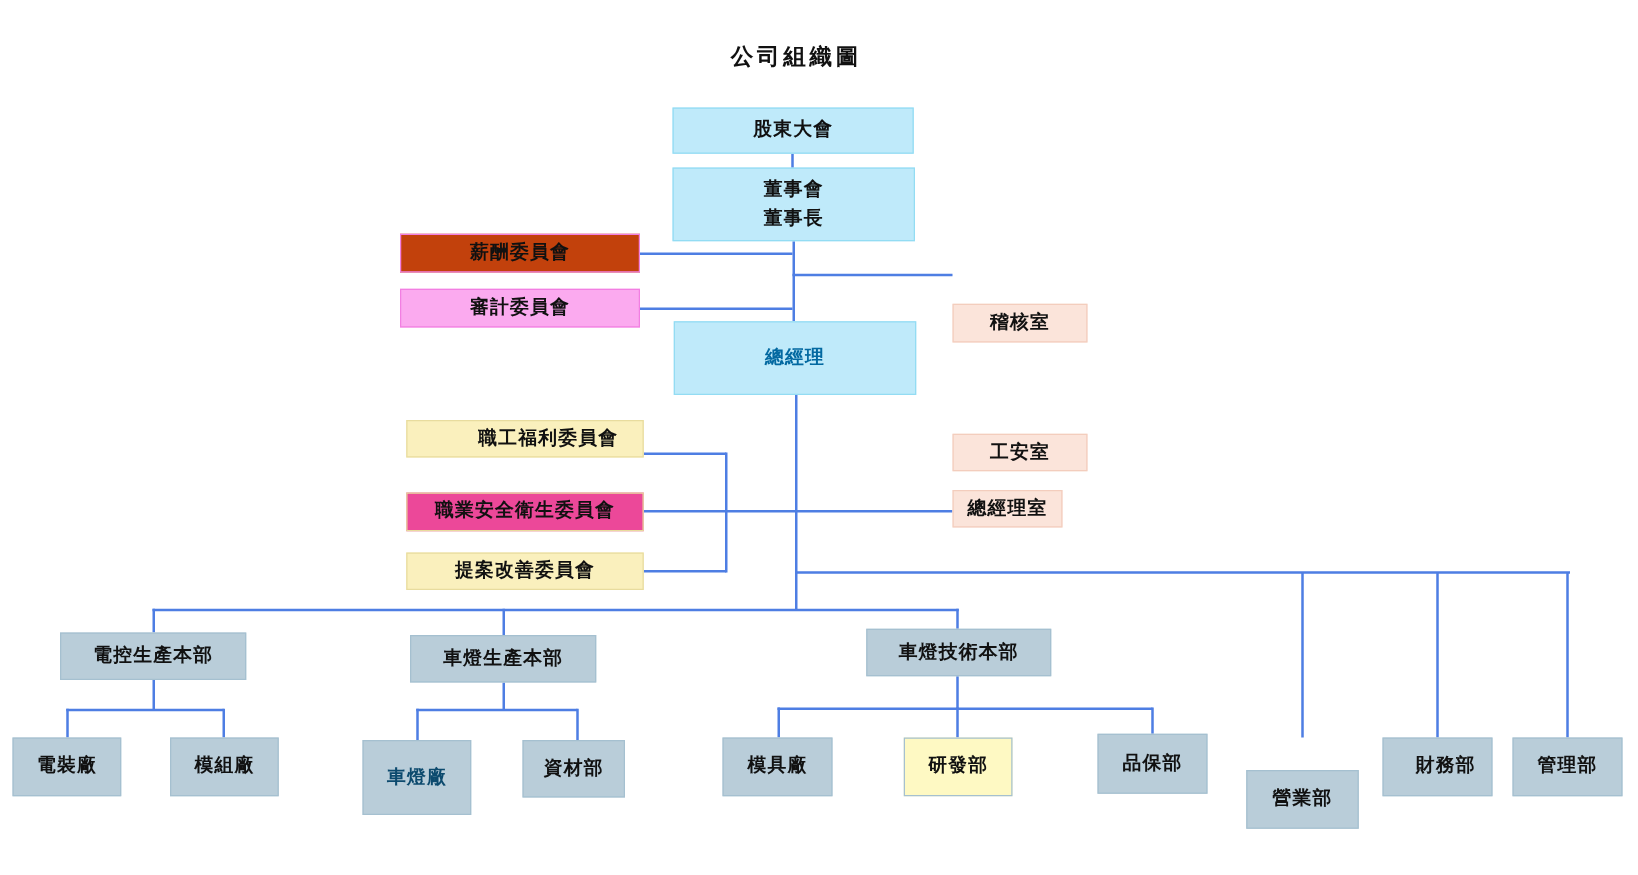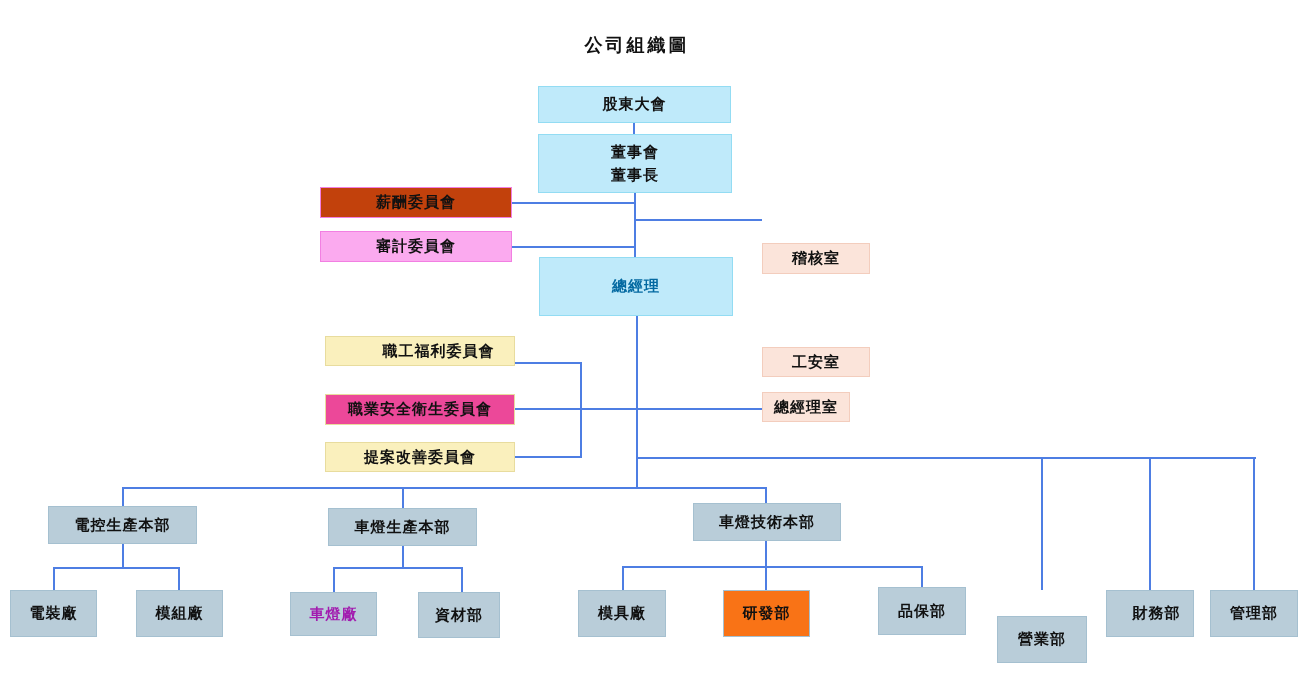--- a/index.html
+++ b/index.html
@@ -85,22 +85,22 @@
       <div class="node" style="left: 325px; top: 336px; width: 190px; height: 30px; background: rgb(250, 240, 189); border-color: rgb(232, 220, 158); color: rgb(17, 17, 17); padding-left: 37px;">職工福利委員會</div>
       <div class="node" style="left: 325px; top: 394px; width: 190px; height: 31px; background: #ec4899; border-color: rgb(232, 220, 158); color: rgb(17, 17, 17);">職業安全衛生委員會</div>
       <div class="node" style="left: 325px; top: 442px; width: 190px; height: 30px; background: rgb(250, 240, 189); border-color: rgb(232, 220, 158); color: rgb(17, 17, 17);">提案改善委員會</div>
       <div class="node" style="left: 762px; top: 347px; width: 108px; height: 30px; background: rgb(251, 228, 218); border-color: rgb(243, 205, 189); color: rgb(17, 17, 17);">工安室</div>
       <div class="node" style="left: 762px; top: 392px; width: 88px; height: 30px; background: rgb(251, 228, 218); border-color: rgb(243, 205, 189); color: rgb(17, 17, 17);">總經理室</div>
       <div class="node" style="left: 48px; top: 506px; width: 149px; height: 38px; background: rgb(185, 205, 217); border-color: rgb(165, 192, 208); color: rgb(17, 17, 17);">電控生產本部</div>
       <div class="node" style="left: 328px; top: 508px; width: 149px; height: 38px; background: rgb(185, 205, 217); border-color: rgb(165, 192, 208); color: rgb(17, 17, 17);">車燈生產本部</div>
       <div class="node" style="left: 693px; top: 503px; width: 148px; height: 38px; background: rgb(185, 205, 217); border-color: rgb(165, 192, 208); color: rgb(17, 17, 17);">車燈技術本部</div>
       <div class="node" style="left: 10px; top: 590px; width: 87px; height: 47px; background: rgb(185, 205, 217); border-color: rgb(165, 192, 208); color: rgb(17, 17, 17);">電裝廠</div>
       <div class="node" style="left: 136px; top: 590px; width: 87px; height: 47px; background: rgb(185, 205, 217); border-color: rgb(165, 192, 208); color: rgb(17, 17, 17);">模組廠</div>
-      <div class="node" style="left: 290px; top: 592px; width: 87px; height: 44px; background: rgb(185, 205, 217); border-color: rgb(165, 192, 208); color: #a21caf;">車燈廠</div>
+      <div class="node" style="left: 290px; top: 592px; width: 87px; height: 60px; background: rgb(185, 205, 217); border-color: rgb(165, 192, 208); color: #0c4a6e;">車燈廠</div>
       <div class="node" style="left: 418px; top: 592px; width: 82px; height: 46px; background: rgb(185, 205, 217); border-color: rgb(165, 192, 208); color: rgb(17, 17, 17);">資材部</div>
       <div class="node" style="left: 578px; top: 590px; width: 88px; height: 47px; background: rgb(185, 205, 217); border-color: rgb(165, 192, 208); color: rgb(17, 17, 17);">模具廠</div>
-      <div class="node" style="left: 723px; top: 590px; width: 87px; height: 47px; background: #f97316; border-color: rgb(165, 192, 208); color: rgb(17, 17, 17);">研發部</div>
+      <div class="node" style="left: 723px; top: 590px; width: 87px; height: 47px; background: #fef9c3; border-color: rgb(165, 192, 208); color: rgb(17, 17, 17);">研發部</div>
       <div class="node" style="left: 878px; top: 587px; width: 88px; height: 48px; background: rgb(185, 205, 217); border-color: rgb(165, 192, 208); color: rgb(17, 17, 17);">品保部</div>
       <div class="node" style="left: 997px; top: 590px; width: 90px; height: 47px; background: rgb(185, 205, 217); border-color: rgb(165, 192, 208); color: rgb(17, 17, 17); margin-top: 26px;">營業部</div>
       <div class="node" style="left: 1106px; top: 590px; width: 88px; height: 47px; background: rgb(185, 205, 217); border-color: rgb(165, 192, 208); color: rgb(17, 17, 17); padding-left: 13px;">財務部</div>
       <div class="node" style="left: 1210px; top: 590px; width: 88px; height: 47px; background: rgb(185, 205, 217); border-color: rgb(165, 192, 208); color: rgb(17, 17, 17);">管理部</div>
     </div>
 </div>
 
 </body></html>

